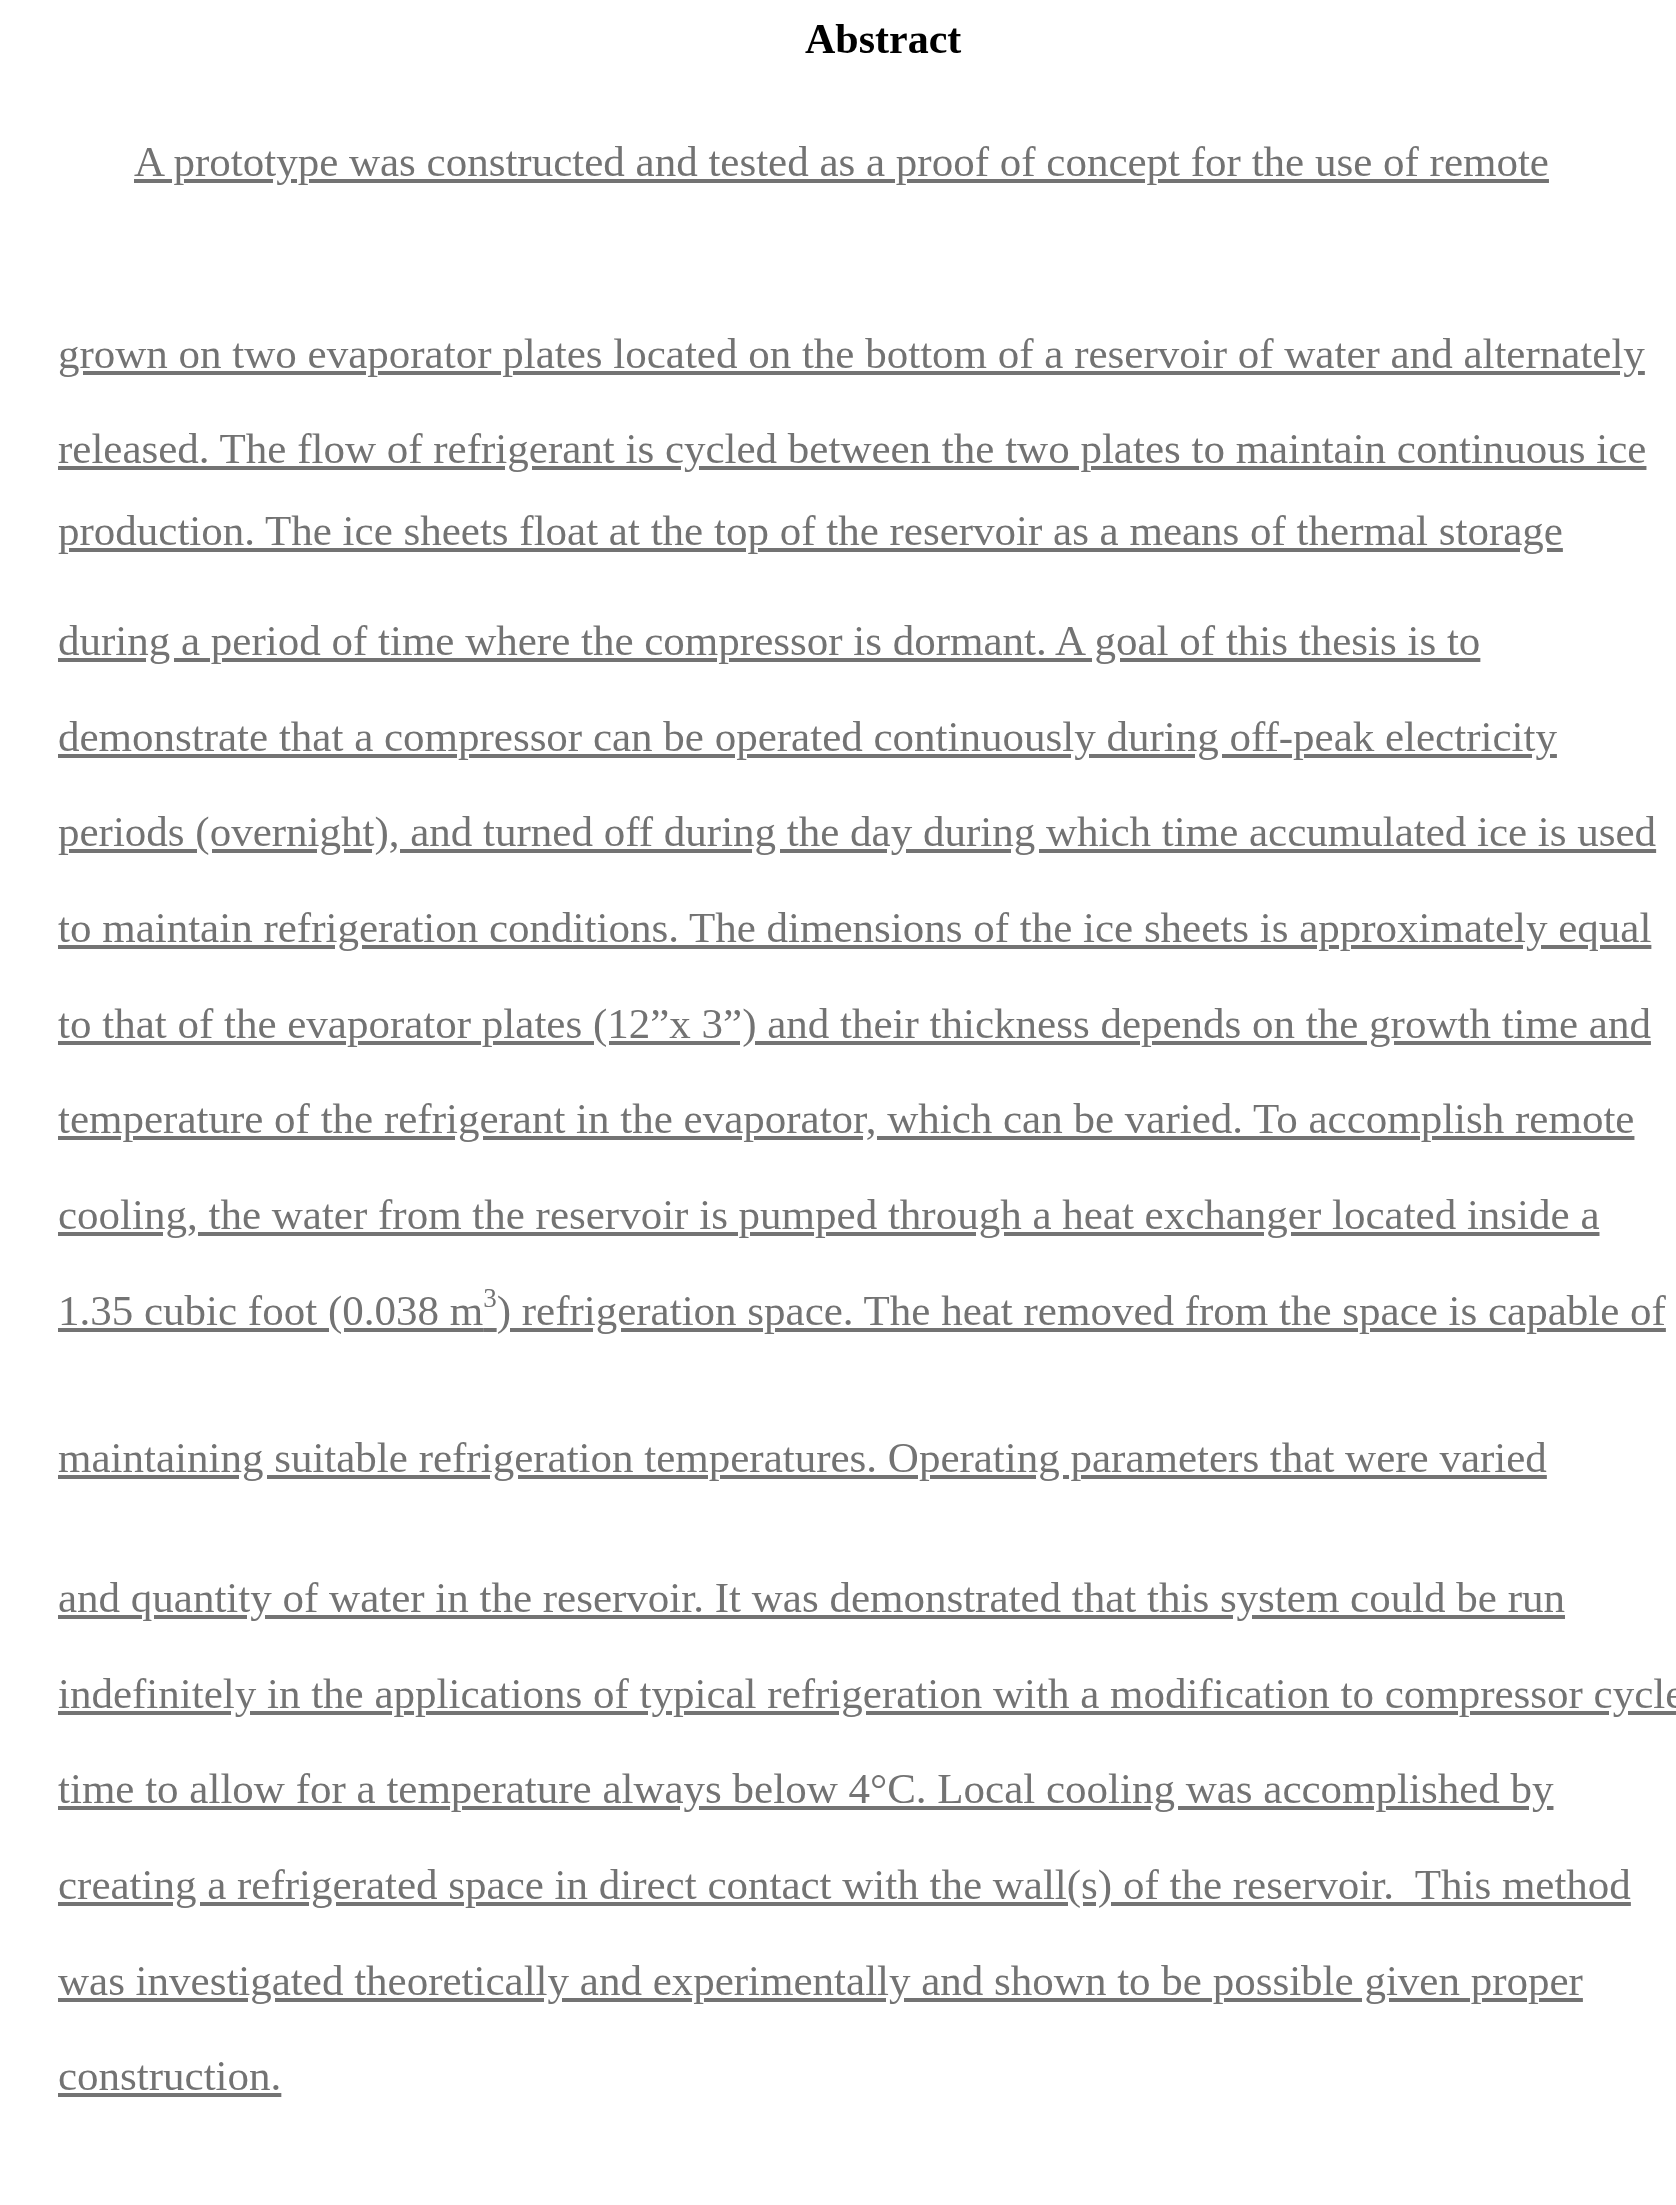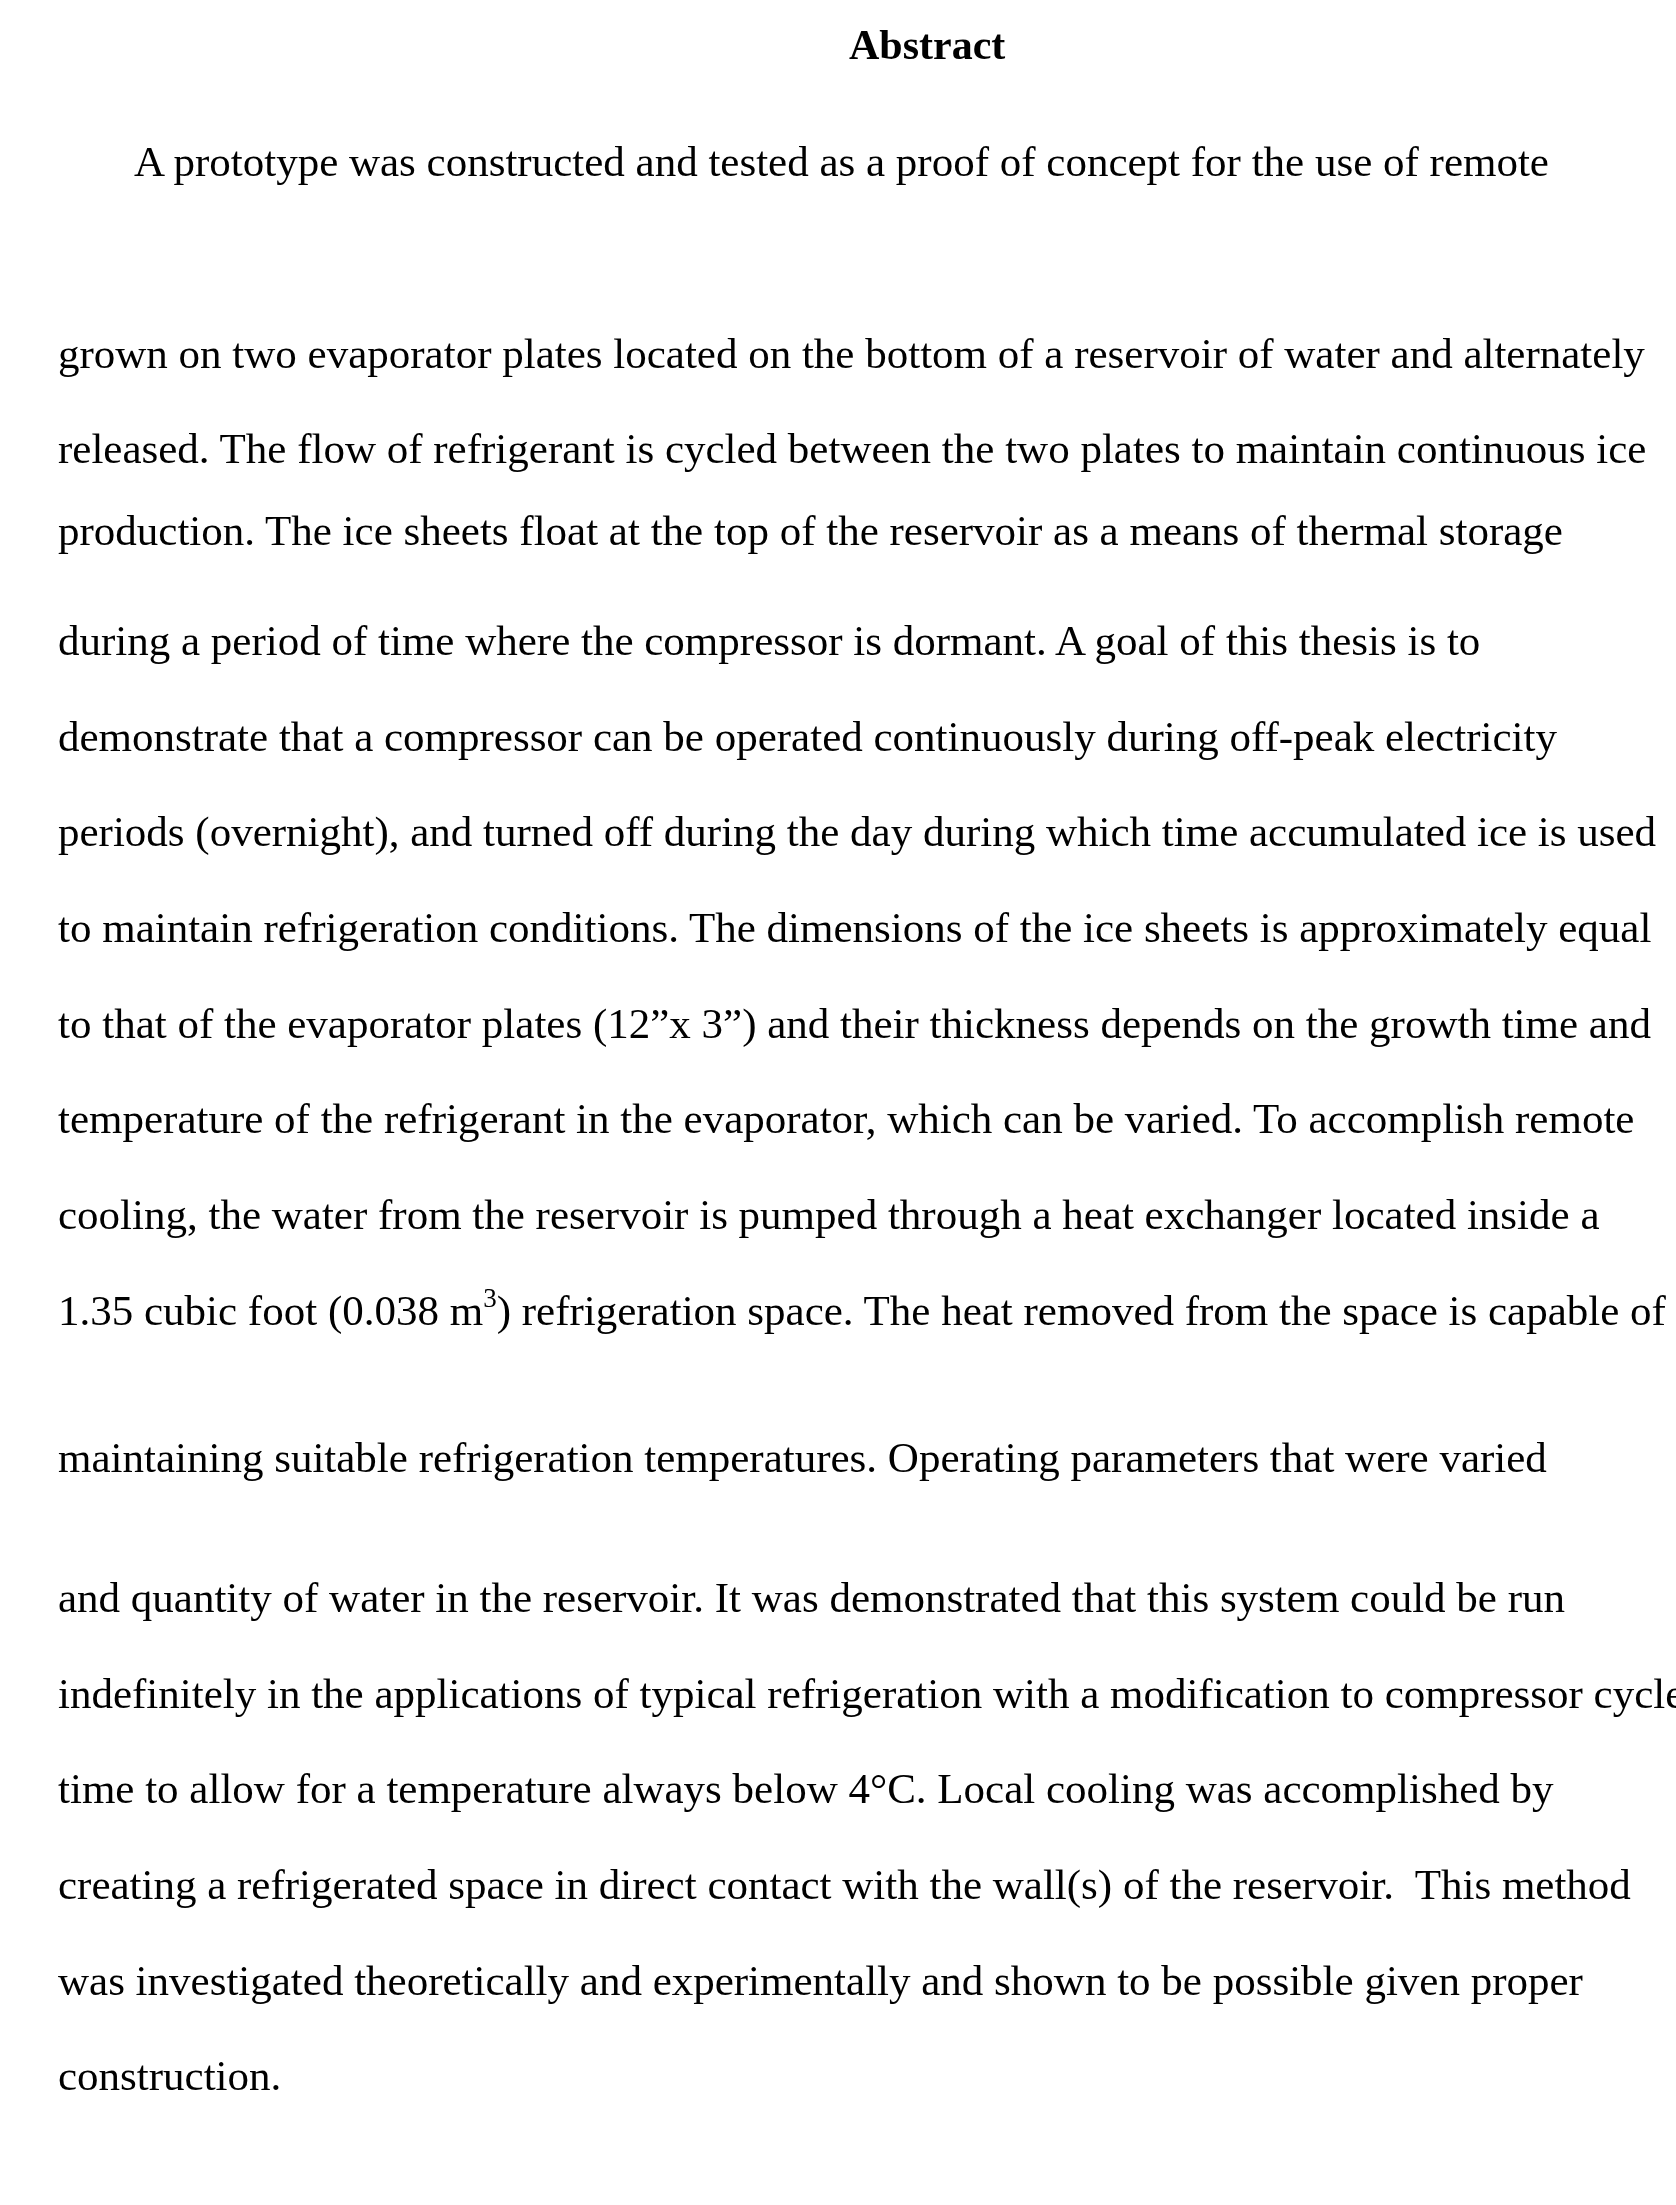--- a/index.html
+++ b/index.html
@@ -1,26 +1,26 @@
 <!DOCTYPE html>
 <html style="font-size:7px"><head>
 <meta charset="utf-8">
 <style>
   html, body { margin: 0; padding: 0; background: #ffffff; }
   body { width: 1676px; height: 2375px; position: relative; overflow: hidden; }
   .page { position: absolute; left: 0; top: 0; width: 1676px; height: 2375px; background: #fff; }
   .title {
-    position: absolute; left: 805px; top: 21px; width: 155px;
+    position: absolute; left: 805px; top: 15px; width: 155px;
     font-family: "Liberation Serif", serif; font-weight: bold; font-size: 42px;
-    line-height: 49px; color: #000; white-space: nowrap; text-align: center; margin-left: 44px;
+    line-height: 49px; color: #000; white-space: nowrap; text-align: center;
   }
   .line {
     position: absolute; left: 58px;
     font-family: "Liberation Serif", serif; font-size: 43px; line-height: 43px;
-    color: #000000; white-space: pre;
+    color: #737373; white-space: pre; text-decoration: underline;
   }
   .line.indent { left: 134px; }
   .sup { font-size: 27px; position: relative; top: -17.6px; }
 </style>
 </head>
 <body>
 
 <div class="page">
   <div class="title">Abstract</div>
 

